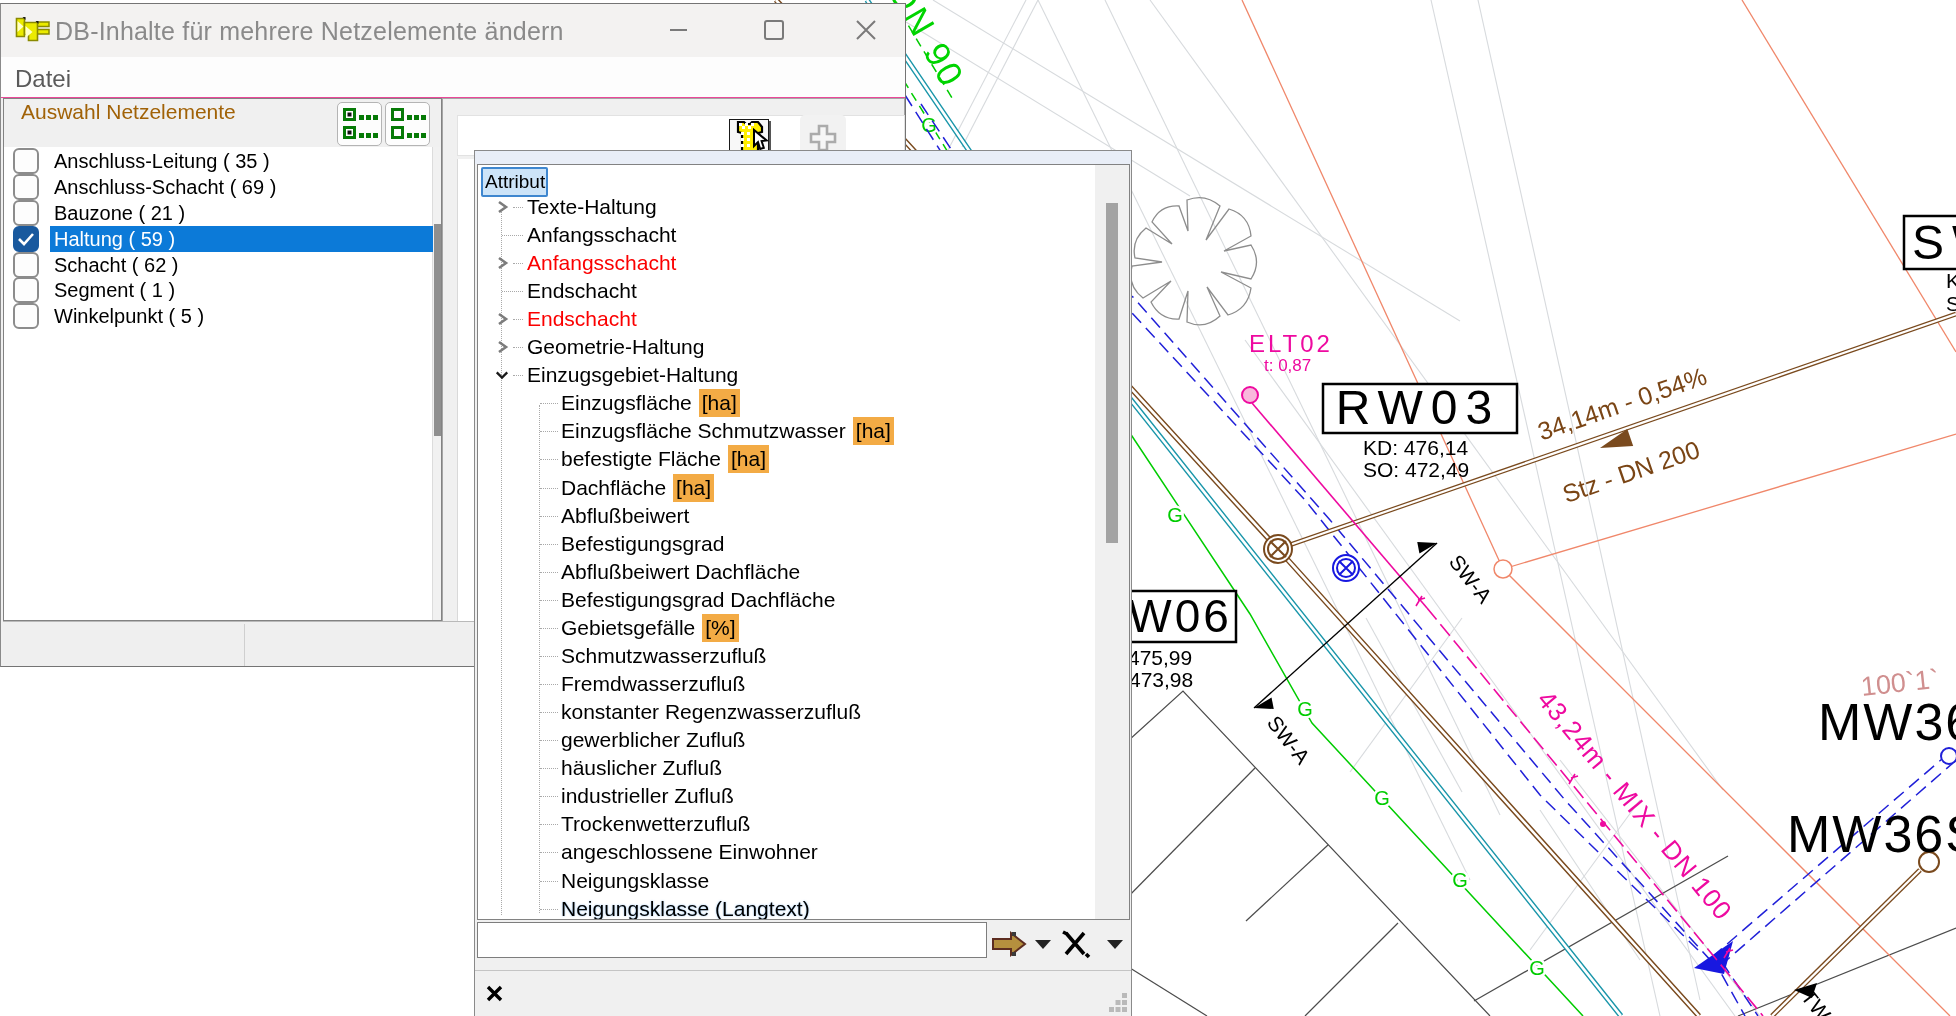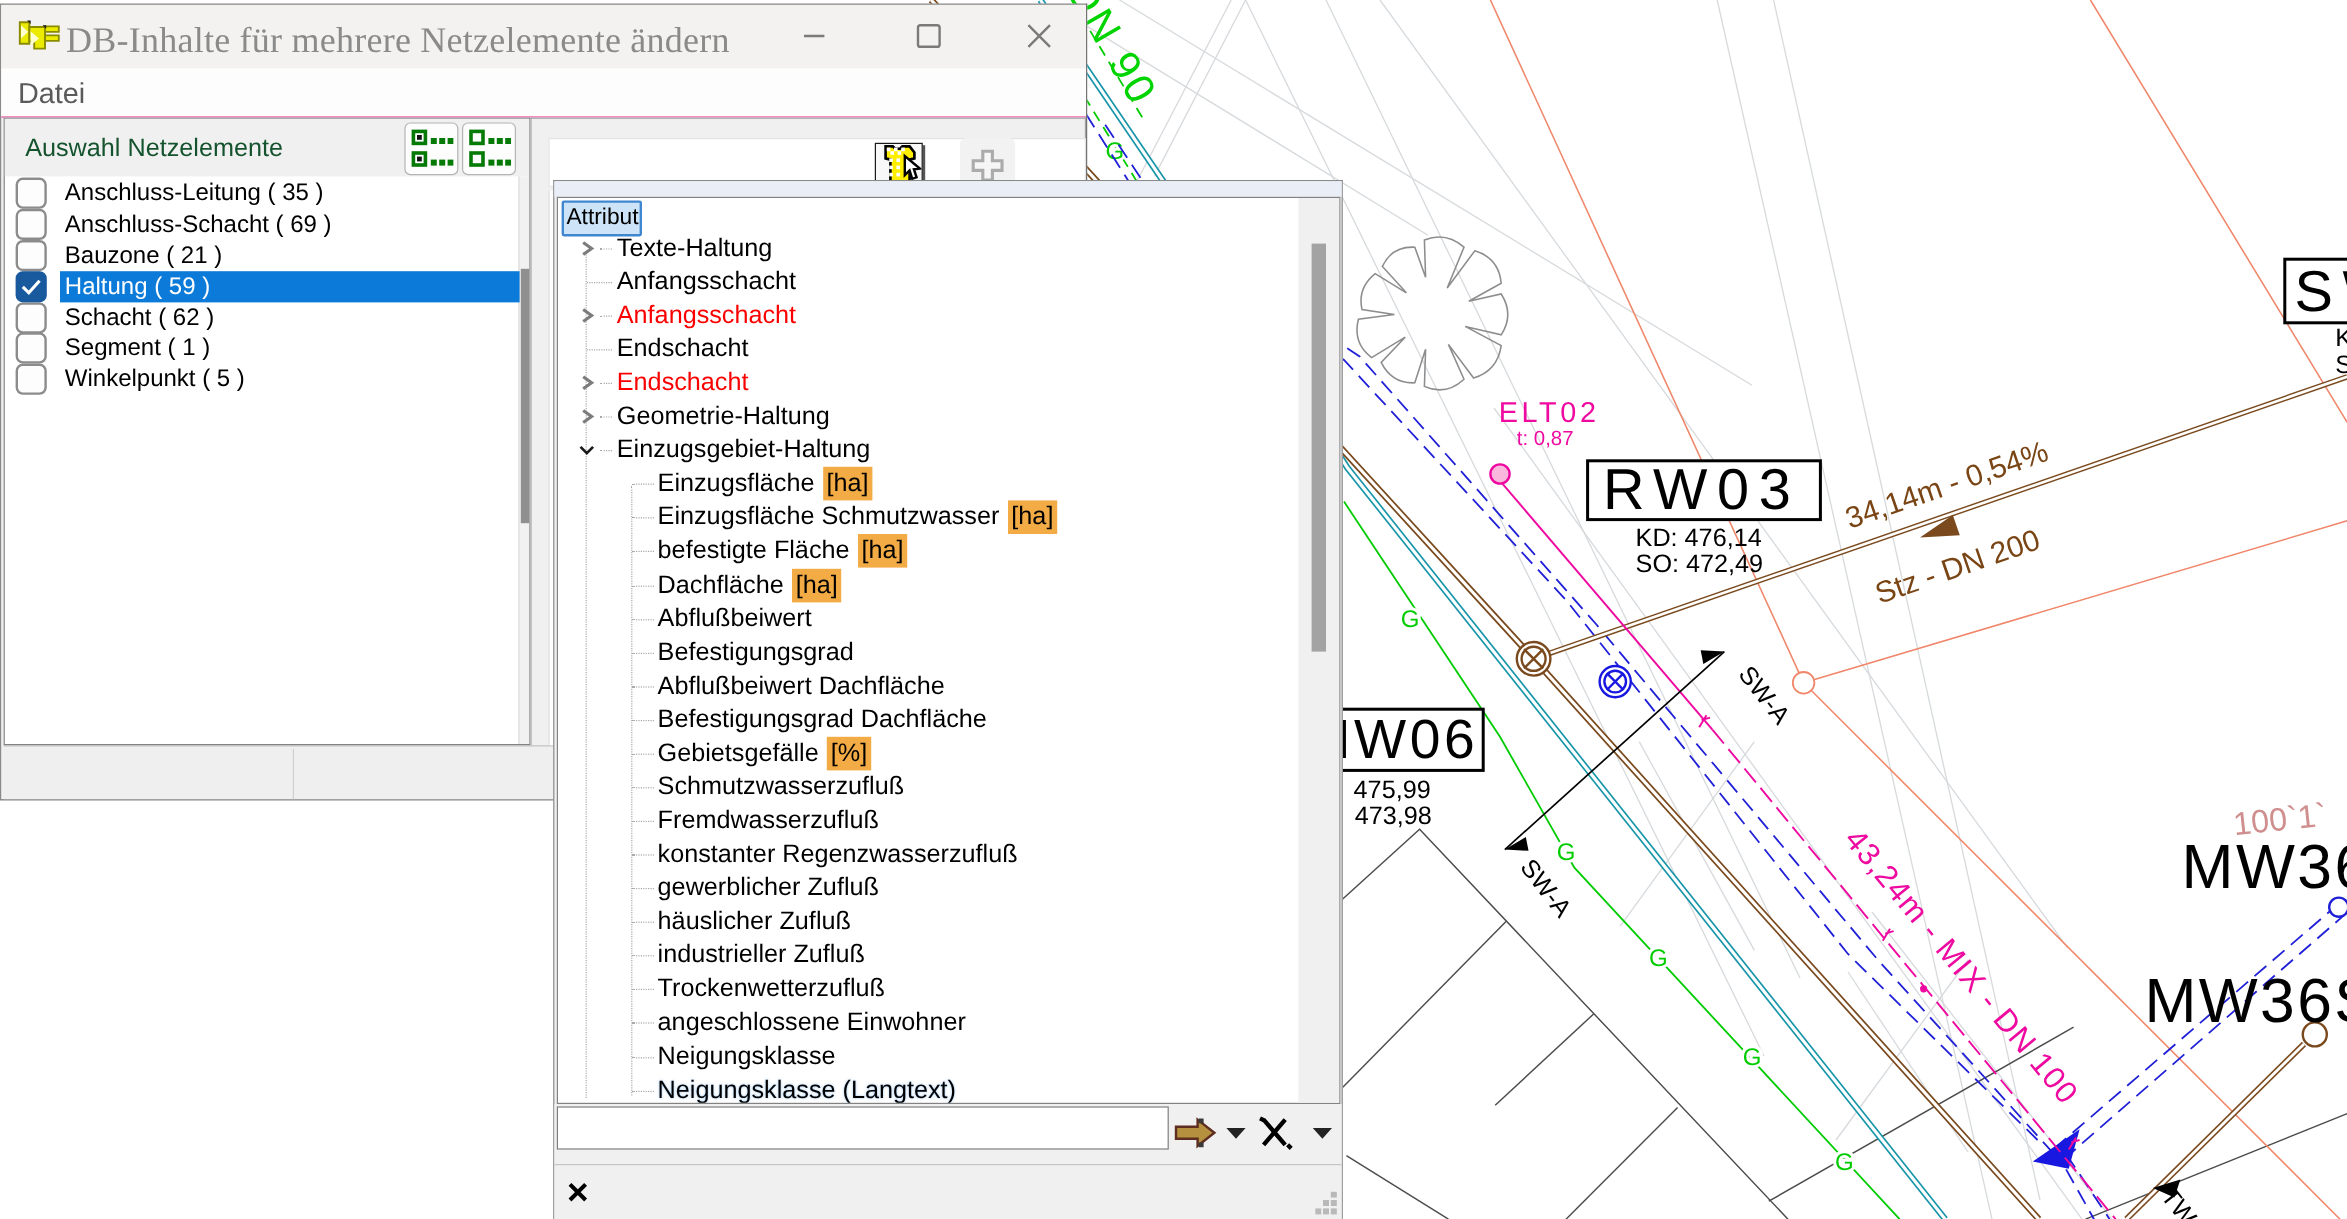--- a/index.html
+++ b/index.html
@@ -4,30 +4,30 @@
 <style>
   * { margin:0; padding:0; box-sizing:border-box; }
   html,body { width:1956px; height:1016px; overflow:hidden; background:#fff;
     font-family:"Liberation Sans", sans-serif; }
   .abs { position:absolute; }
   #map { position:absolute; left:0; top:0; z-index:0; }
   
   #dlg { position:absolute; left:0; top:3px; width:906px; height:664px;
     background:#f0f0f0; border:1px solid #747474; border-left:1px solid #8a8a8a; z-index:10; }
   #titlebar { position:absolute; left:0; top:0; width:100%; height:53px; background:#f3f2f1; }
-  #title { position:absolute; left:54px; top:13px; font-size:30px; color:#8a8a8a; letter-spacing:0.2px;font-family:Liberation Serif, serif; }
+  #title { position:absolute; left:54px; top:13px; font-size:25px; color:#8a8a8a; letter-spacing:0.2px; }
   #menubar { position:absolute; left:0; top:53px; width:100%; height:41px; background:#fdfdfd;
      border-bottom:1px solid #ec4899; }
   #menubar span { position:absolute; left:14px; top:8px; font-size:24px; color:#5a5a5a; }
   .winbtn { position:absolute; top:0; width:66px; height:53px; }
   
   #lpanel { position:absolute; left:2px; top:94px; width:439px; height:523px;
     background:#fff; border:1px solid #828282; }
   #lheader { position:absolute; left:0; top:0; width:437px; height:48px; background:#f0f0f0; }
-  #lheader .cap { position:absolute; left:17px; top:13px; font-size:21px; color:#14532d; }
+  #lheader .cap { position:absolute; left:17px; top:1px; font-size:21px; color:#a16207; }
   .tbtn { position:absolute; top:3px; width:45px; height:44px; background:#fdfdfd;
      border:1px solid #b4b4b4; border-radius:5px; }
   .lrow { position:absolute; left:0; width:428px; height:26px; font-size:20px; color:#000;padding-left:22px; }
   .lrow .txt { position:absolute; left:46px; top:0; height:26px; line-height:27px; padding:0 4px; white-space:pre; }
   .cb { position:absolute; left:9px; top:0; width:26px; height:26px; border:2px solid #8c8c8c;
      border-radius:6px; background:#fdfdfd; }
   .cb.on { background:#19599e; border-color:#19599e; }
   .hl .txt { background:#0c7ad8; color:#fff; width:383px; }
   #lfooter { position:absolute; left:2px; top:617px; width:902px; height:45px; background:#efefef;
      border-top:1px solid #b9b9b9; }
@@ -35,21 +35,21 @@
   
   #rpanel { position:absolute; left:441px; top:94px; width:463px; height:523px; background:#f0f0f0;
      border:1px solid #a5a5a5; border-bottom:none;}
   #rtop { position:absolute; left:14px; top:16px; width:448px; height:41px; background:#fff;
      border:1px solid #e2e2e2; }
   #rwhite { position:absolute; left:14px; top:60px; width:448px; height:462px; background:#fff; border-left:1px solid #d9d9d9; }
   #shirtbtn { position:absolute; left:286px; top:20px; width:40px; height:38px; background:#f8f8f8;
      border:1px solid #1a1a1a; box-shadow:2px 2px 0 #555; }
   #plusbtn { position:absolute; left:357px; top:16px; width:46px; height:42px; background:#f2f2f2; border-radius:5px; }
   
-  #pop { position:absolute; left:461px; top:150px; width:658px; height:866px; z-index:20;
+  #pop { position:absolute; left:474px; top:150px; width:658px; height:866px; z-index:20;
      background:#f0f0f0; border:1px solid #8a8a8a; border-bottom:none;padding-left:30px; }
   #popstrip { position:absolute; left:0; top:0; width:656px; height:13px; background:#e9eef7; }
   #tree { position:absolute; left:2px; top:13px; width:653px; height:756px; background:#fff;
      border:1px solid #828282; overflow:hidden; }
   #attrib { position:absolute; left:3px; top:2px; height:30px; background:#cde4f8;
      border:2px solid #3f87cf; border-radius:2px; font-size:19px; color:#000;
      line-height:26px; padding:0 1px 0 2px; }
   .vdot { position:absolute; width:1px; border-left:1px dotted #a9a9a9; }
   .trow { position:absolute; height:28px; font-size:21px; line-height:28px; color:#000; white-space:pre; }
   .trow .lbl { vertical-align:top;text-align:right; }

